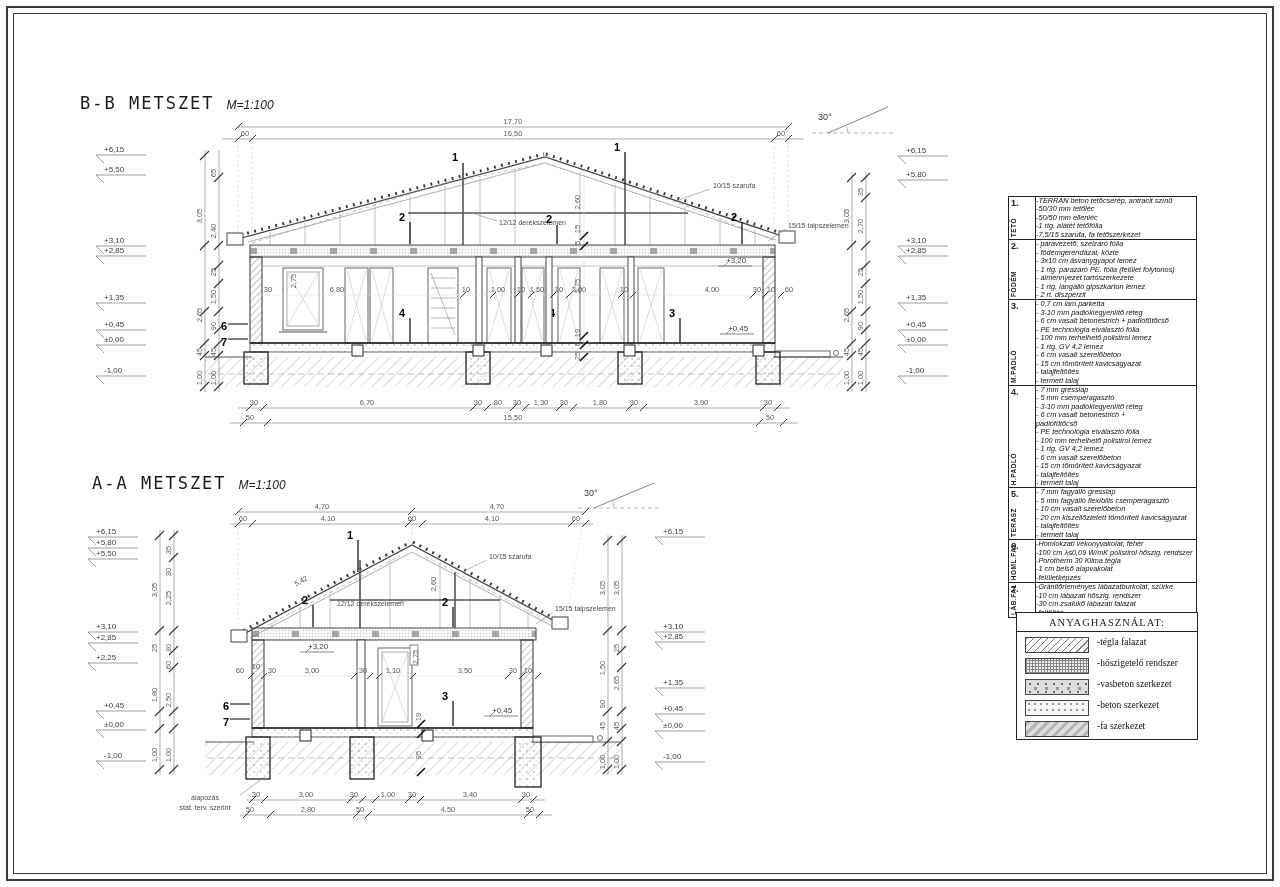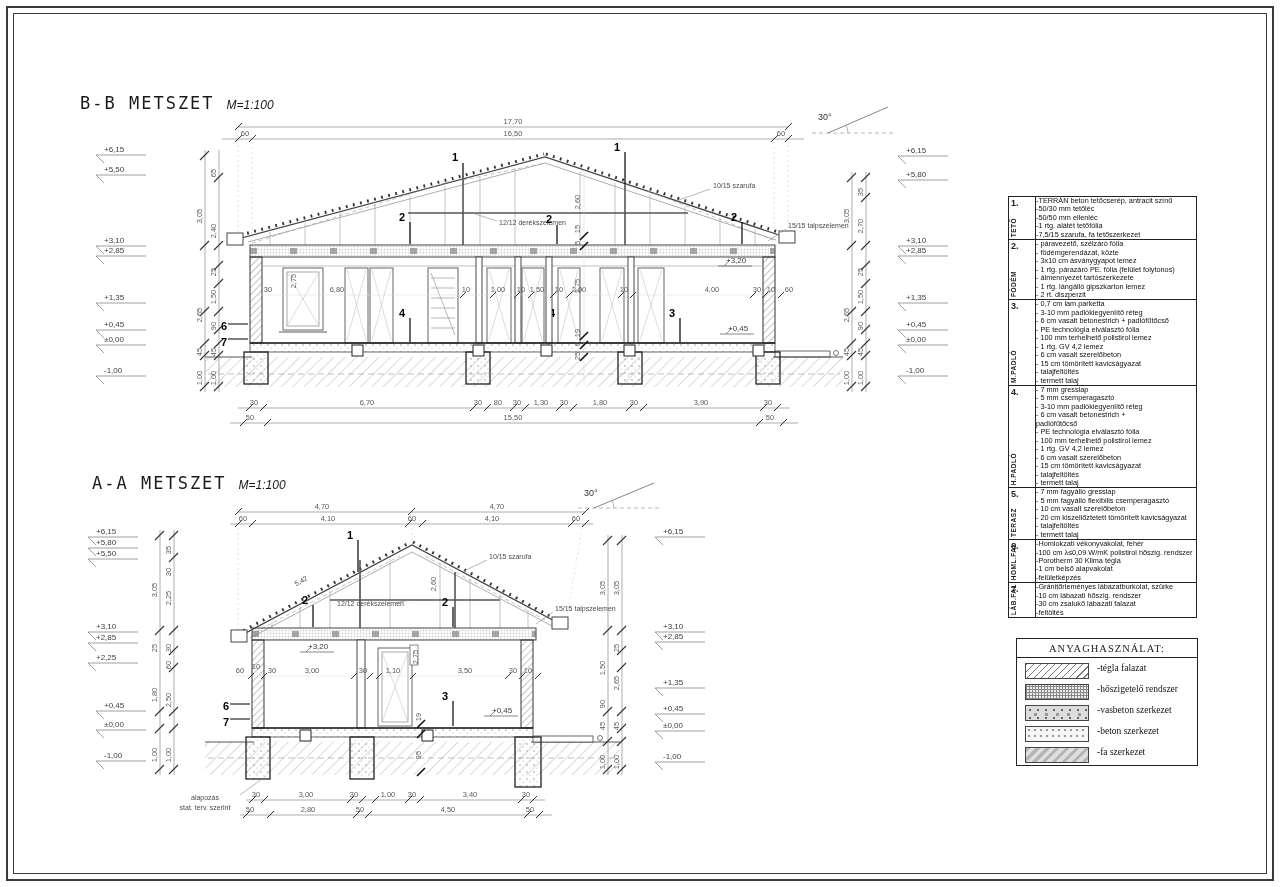--- a/index.html
+++ b/index.html
@@ -27,25 +27,25 @@
   .deg{font-size:9px;fill:#333;}
 
   
   .notes{position:absolute;left:1008px;top:196px;width:189px;border-collapse:collapse;
          border:1.5px solid #222;table-layout:fixed;}
   .notes td{border:1px solid #222;vertical-align:top;padding:0;}
   .nt-num{width:26px;position:relative;}
   .nt-num .num{font-size:9px;font-weight:bold;padding:1px 0 0 2px;}
   .nt-num .cat{position:absolute;bottom:2px;left:1px;font-size:6.5px;font-weight:bold;
                writing-mode:vertical-rl;transform:rotate(180deg);letter-spacing:.5px;}
-  .nt-body{font-size:7.3px;line-height:1.16;padding:2px 1px 2px 3px;color:#111;}
+  .nt-body{font-size:7.3px;line-height:1.16;padding:2px 1px 2px 3px;color:#111;font-style:italic;}
   .nt-body div{white-space:nowrap;overflow:hidden;}
 
   
-  .legend{position:absolute;left:1016px;top:612px;width:180px;height:126px;border:1.5px solid #222;background:#fff;margin-top:26px;}
+  .legend{position:absolute;left:1016px;top:612px;width:180px;height:126px;border:1.5px solid #222;background:#fff;}
   .legend-title{font-family:"Liberation Serif",serif;font-size:10.5px;text-align:center;
                 padding:4px 0 3px;border-bottom:1px solid #222;letter-spacing:1px;}
   .legend-row{display:flex;align-items:flex-start;margin:5px 8px 0 8px;}
   .legend-row .sw{width:62px;height:14px;border:1px solid #444;margin-right:8px;flex:none;}
   .legend-row .lab{font-family:"Liberation Serif",serif;font-size:9.5px;color:#111;}
   .sw-brick{background-image:repeating-linear-gradient(135deg,#777 0px,#777 1px,transparent 1px,transparent 5px);background-color:#fff;}
   .sw-ins{background-image:repeating-linear-gradient(0deg,#888 0px,#888 1px,transparent 1px,transparent 3px),
                            repeating-linear-gradient(90deg,#888 0px,#888 1px,transparent 1px,transparent 3px);background-color:#eee;}
   .sw-rc{background-color:#ddd;background-image:radial-gradient(circle,#666 1px,transparent 1.4px),radial-gradient(circle,#999 1.4px,transparent 1.9px);
          background-size:8px 8px,11px 11px;background-position:0 0,4px 3px;}

